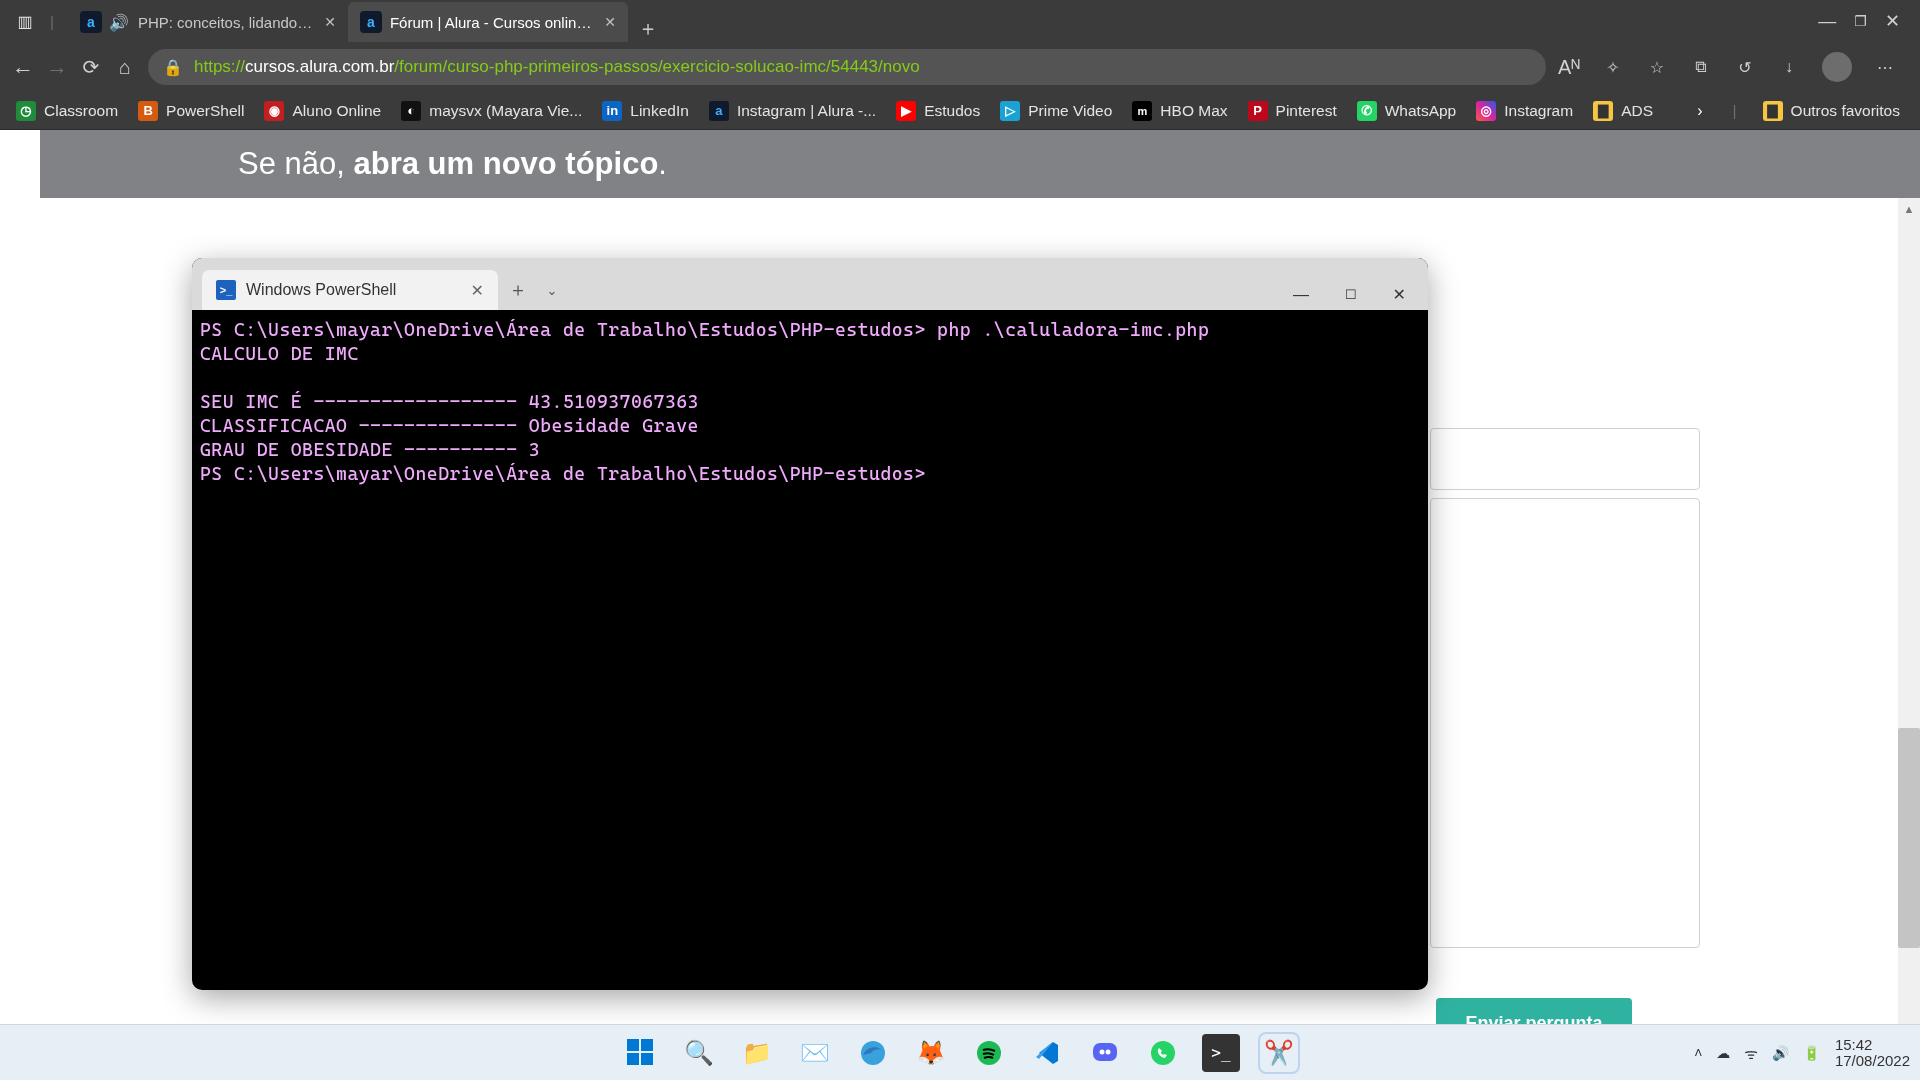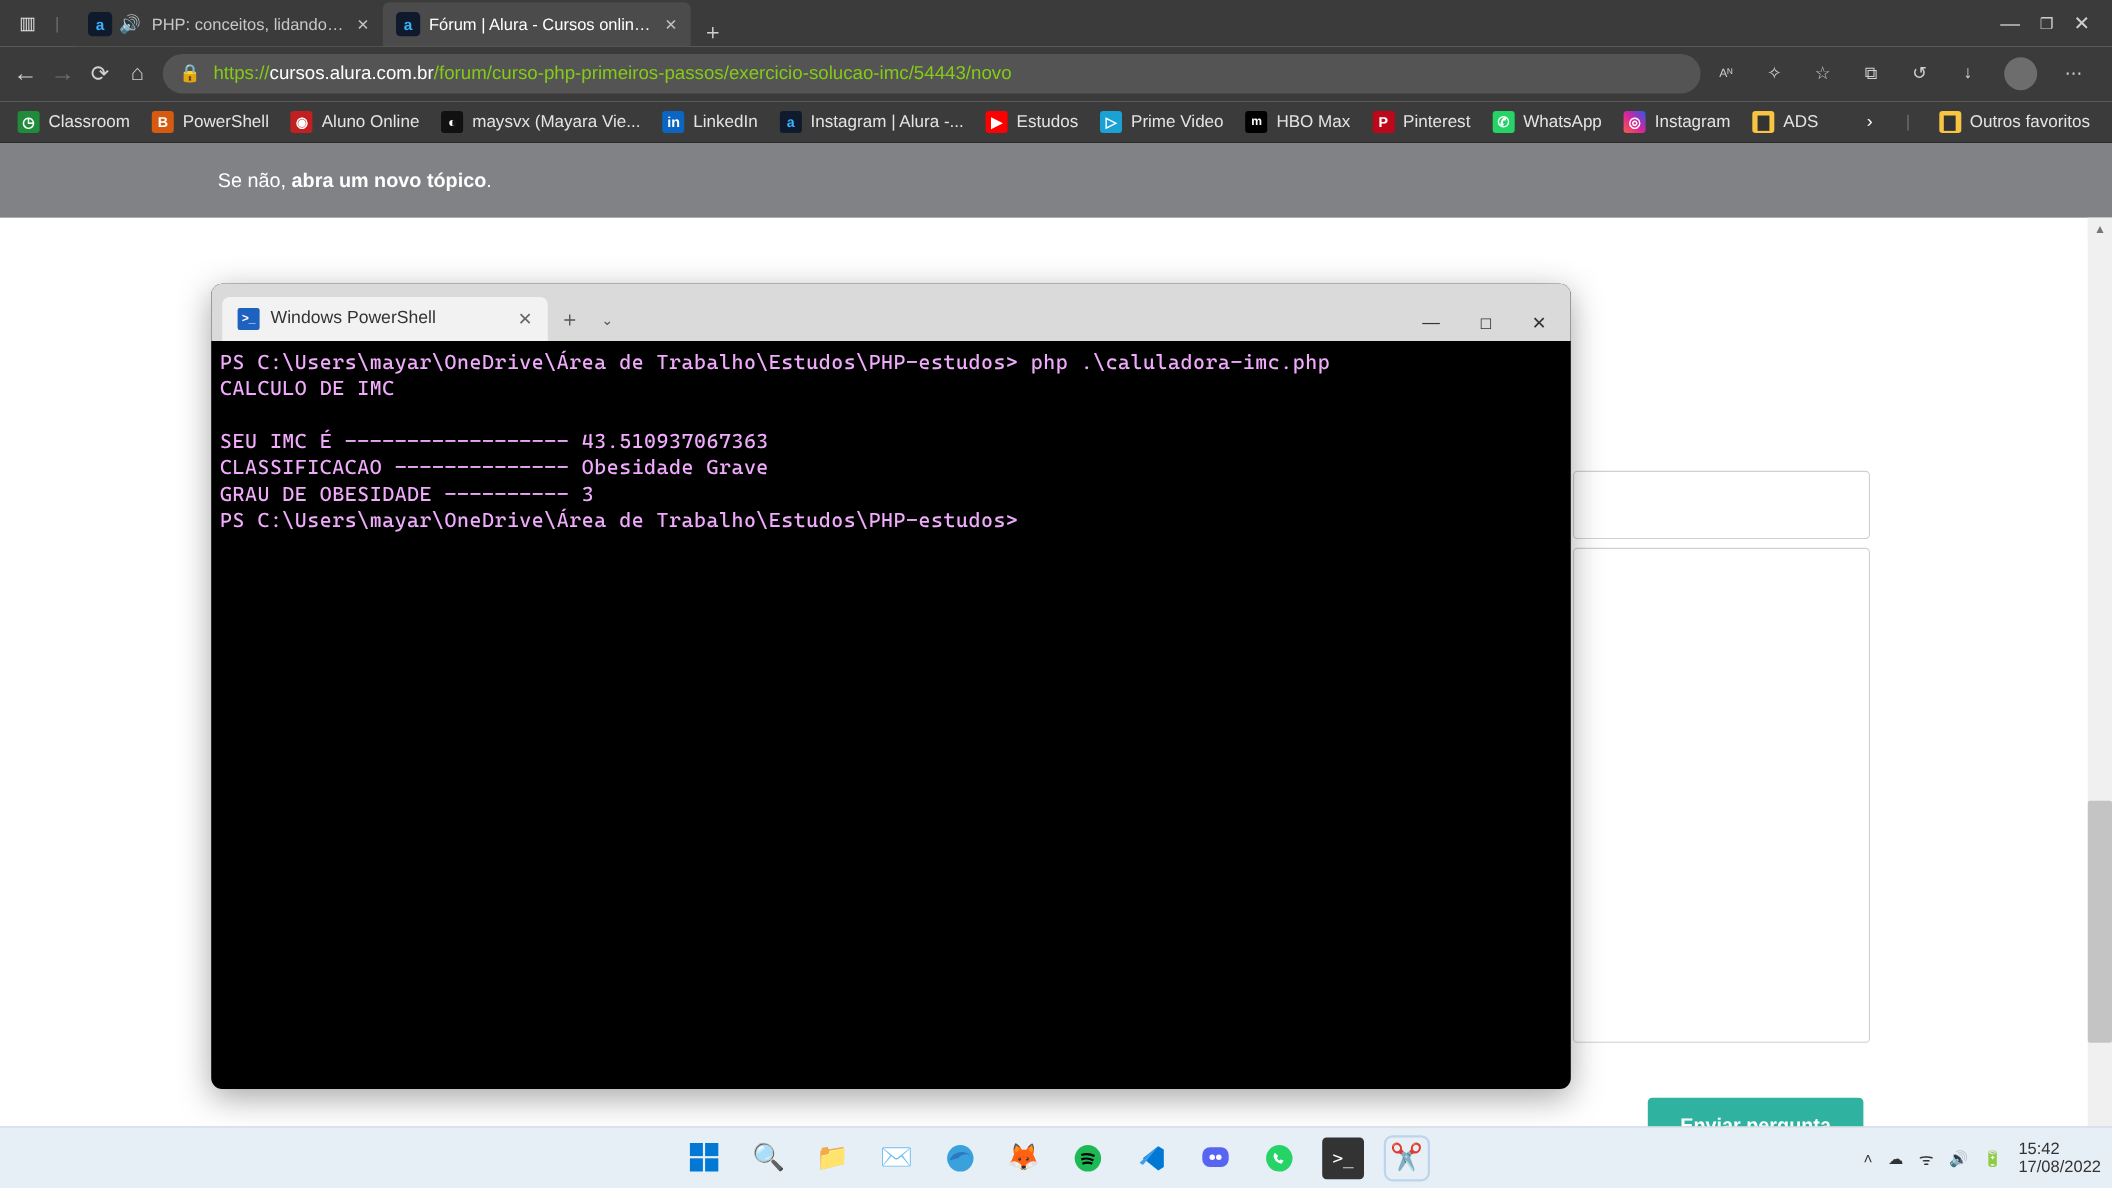--- a/index.html
+++ b/index.html
@@ -160,21 +160,22 @@
     flex-direction: column;
     background: #ffffff;
   }
   .banner {
     height: 68px;
     background: #808285;
     color: #ffffff;
     display: flex;
     align-items: center;
     padding-left: 198px;
-    font-size: 18px;
+    font-size: 31px;
+    margin-left: 40px;
   }
   .banner b { font-weight: 700; }
 
   .page-body {
     flex: 1;
     position: relative;
     background: #ffffff;
   }
   .text-area-shadow {
     position: absolute;
@@ -189,21 +190,21 @@
     position: absolute;
     left: 1430px;
     top: 300px;
     width: 270px;
     height: 450px;
     border: 1px solid #d0d0d0;
     border-radius: 4px;
   }
   .submit-btn {
     position: absolute;
-    left: 1498px;
+    left: 1436px;
     top: 800px;
     width: 196px;
     height: 50px;
     background: #2fb3a0;
     color: #ffffff;
     border-radius: 4px;
     display: flex;
     align-items: center;
     justify-content: center;
     font-size: 18px;
@@ -405,21 +406,21 @@
   <span class="small-ico" style="opacity:.35;font-size:22px;">→</span>
   <span class="small-ico" style="font-size:20px;">⟳</span>
   <span class="small-ico" style="font-size:20px;">⌂</span>
   <div class="addr">
     <span class="small-ico">🔒</span>
     <span style="white-space:nowrap;overflow:hidden;">
       <span class="path">https://</span><span class="domain">cursos.alura.com.br</span><span class="path">/forum/curso-php-primeiros-passos/exercicio-solucao-imc/54443/novo</span>
     </span>
   </div>
   <div class="right-icons">
-    <span class="small-ico" style="font-size:11px;">Aᴺ</span>
+    <span class="small-ico" style="font-size:20px;">Aᴺ</span>
     <span class="small-ico">✧</span>
     <span class="small-ico">☆</span>
     <span class="small-ico">⧉</span>
     <span class="small-ico">↺</span>
     <span class="small-ico">↓</span>
     <span class="avatar-circle"></span>
     <span class="small-ico">⋯</span>
   </div>
 </div>
 

